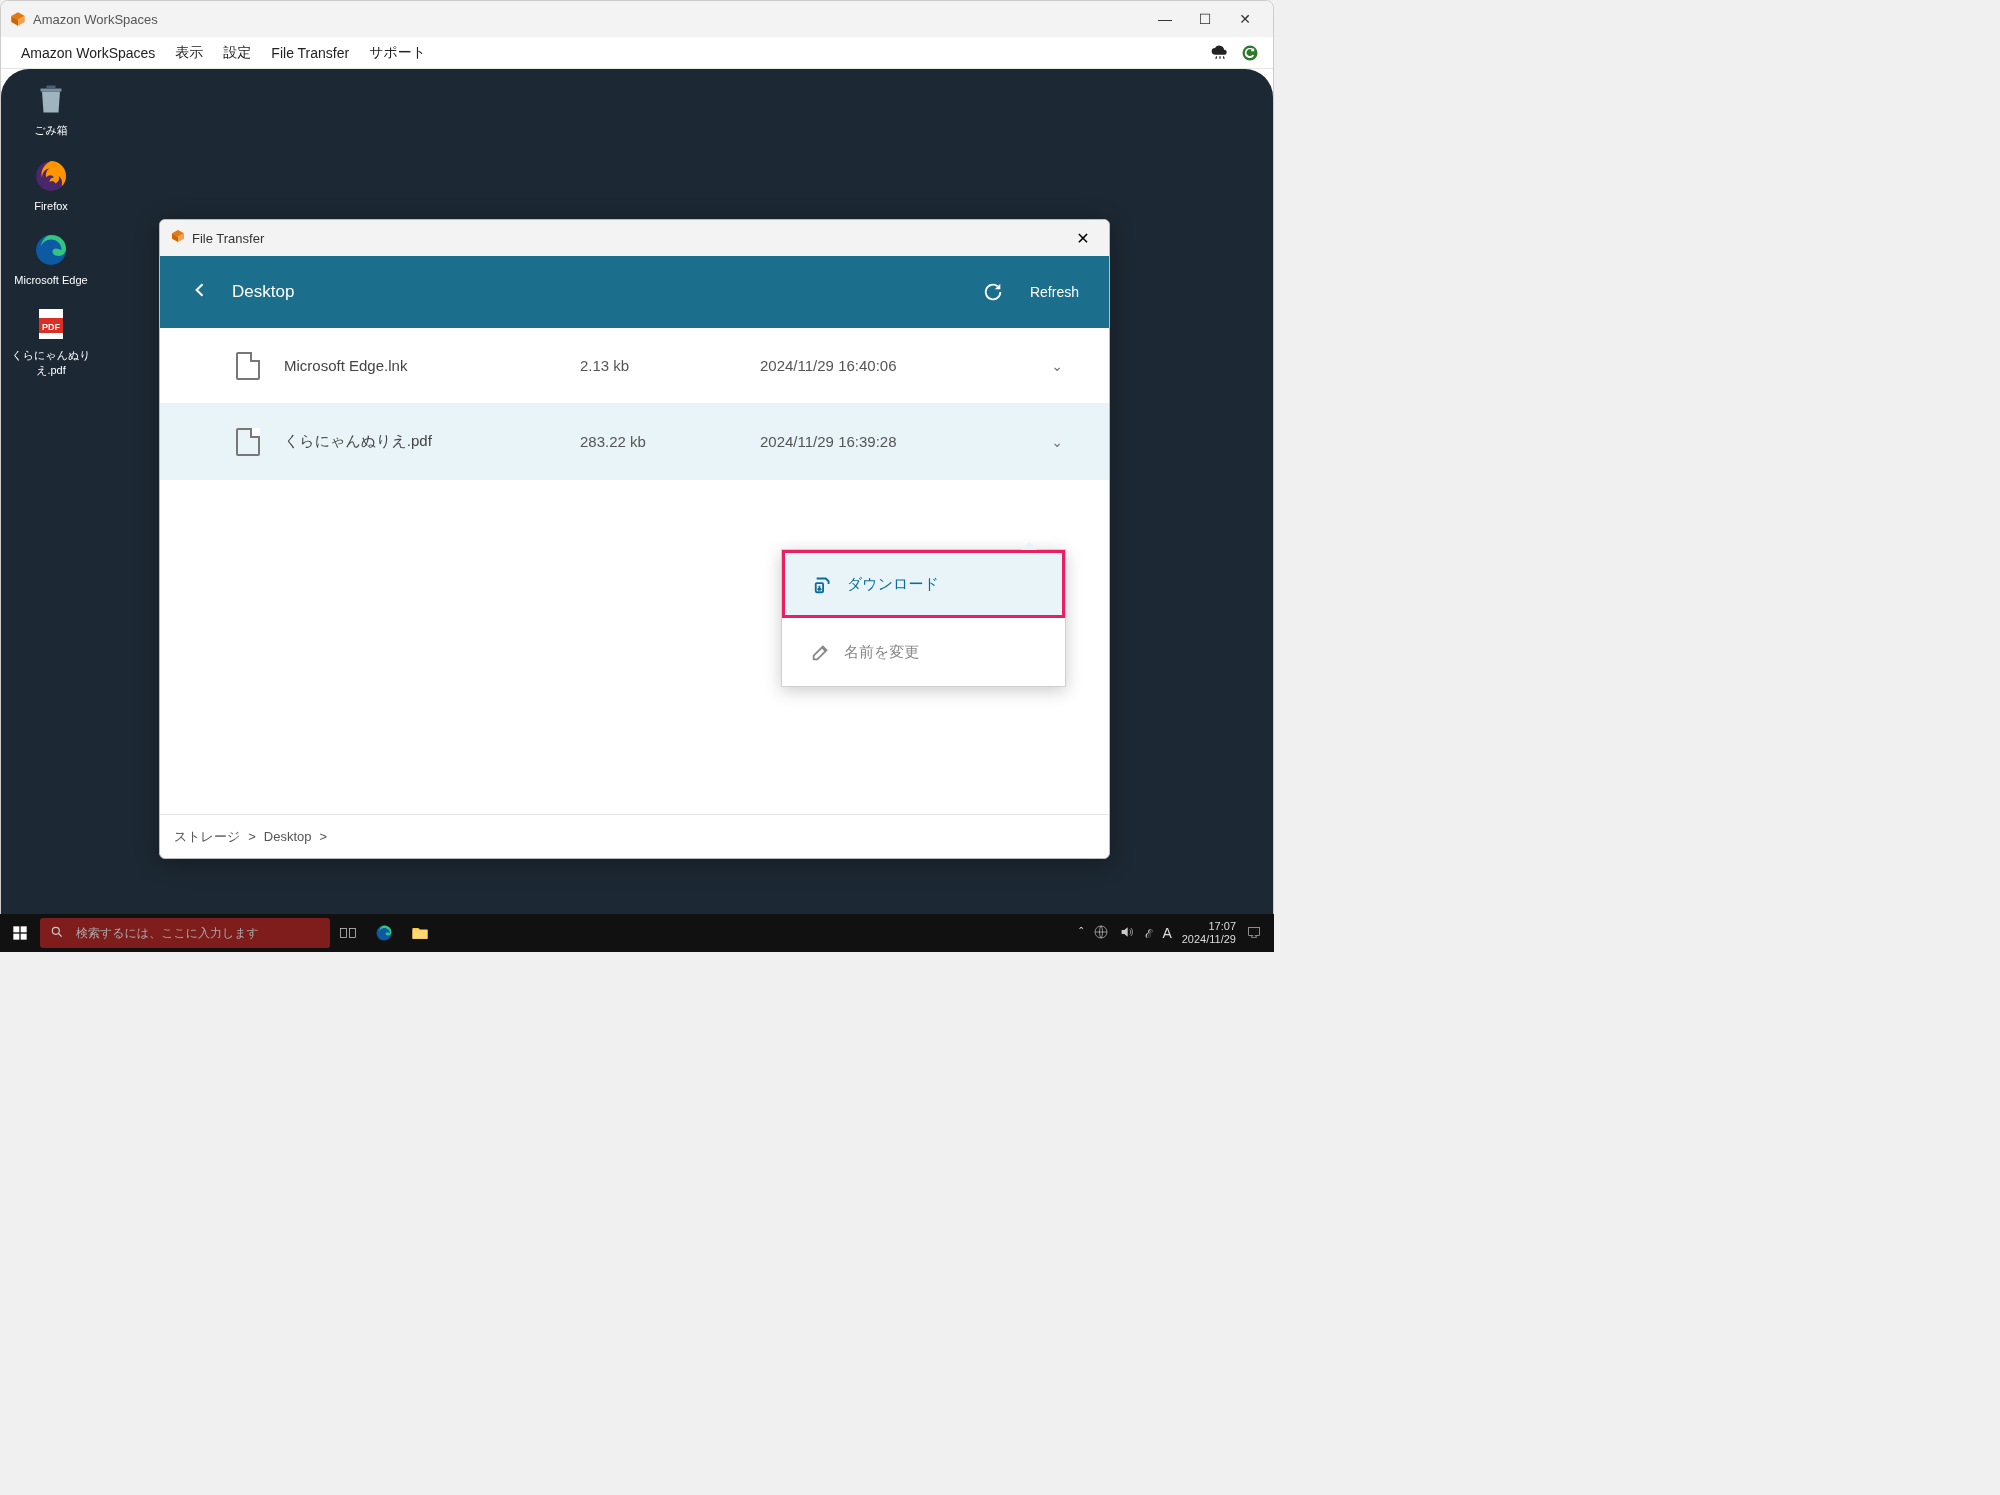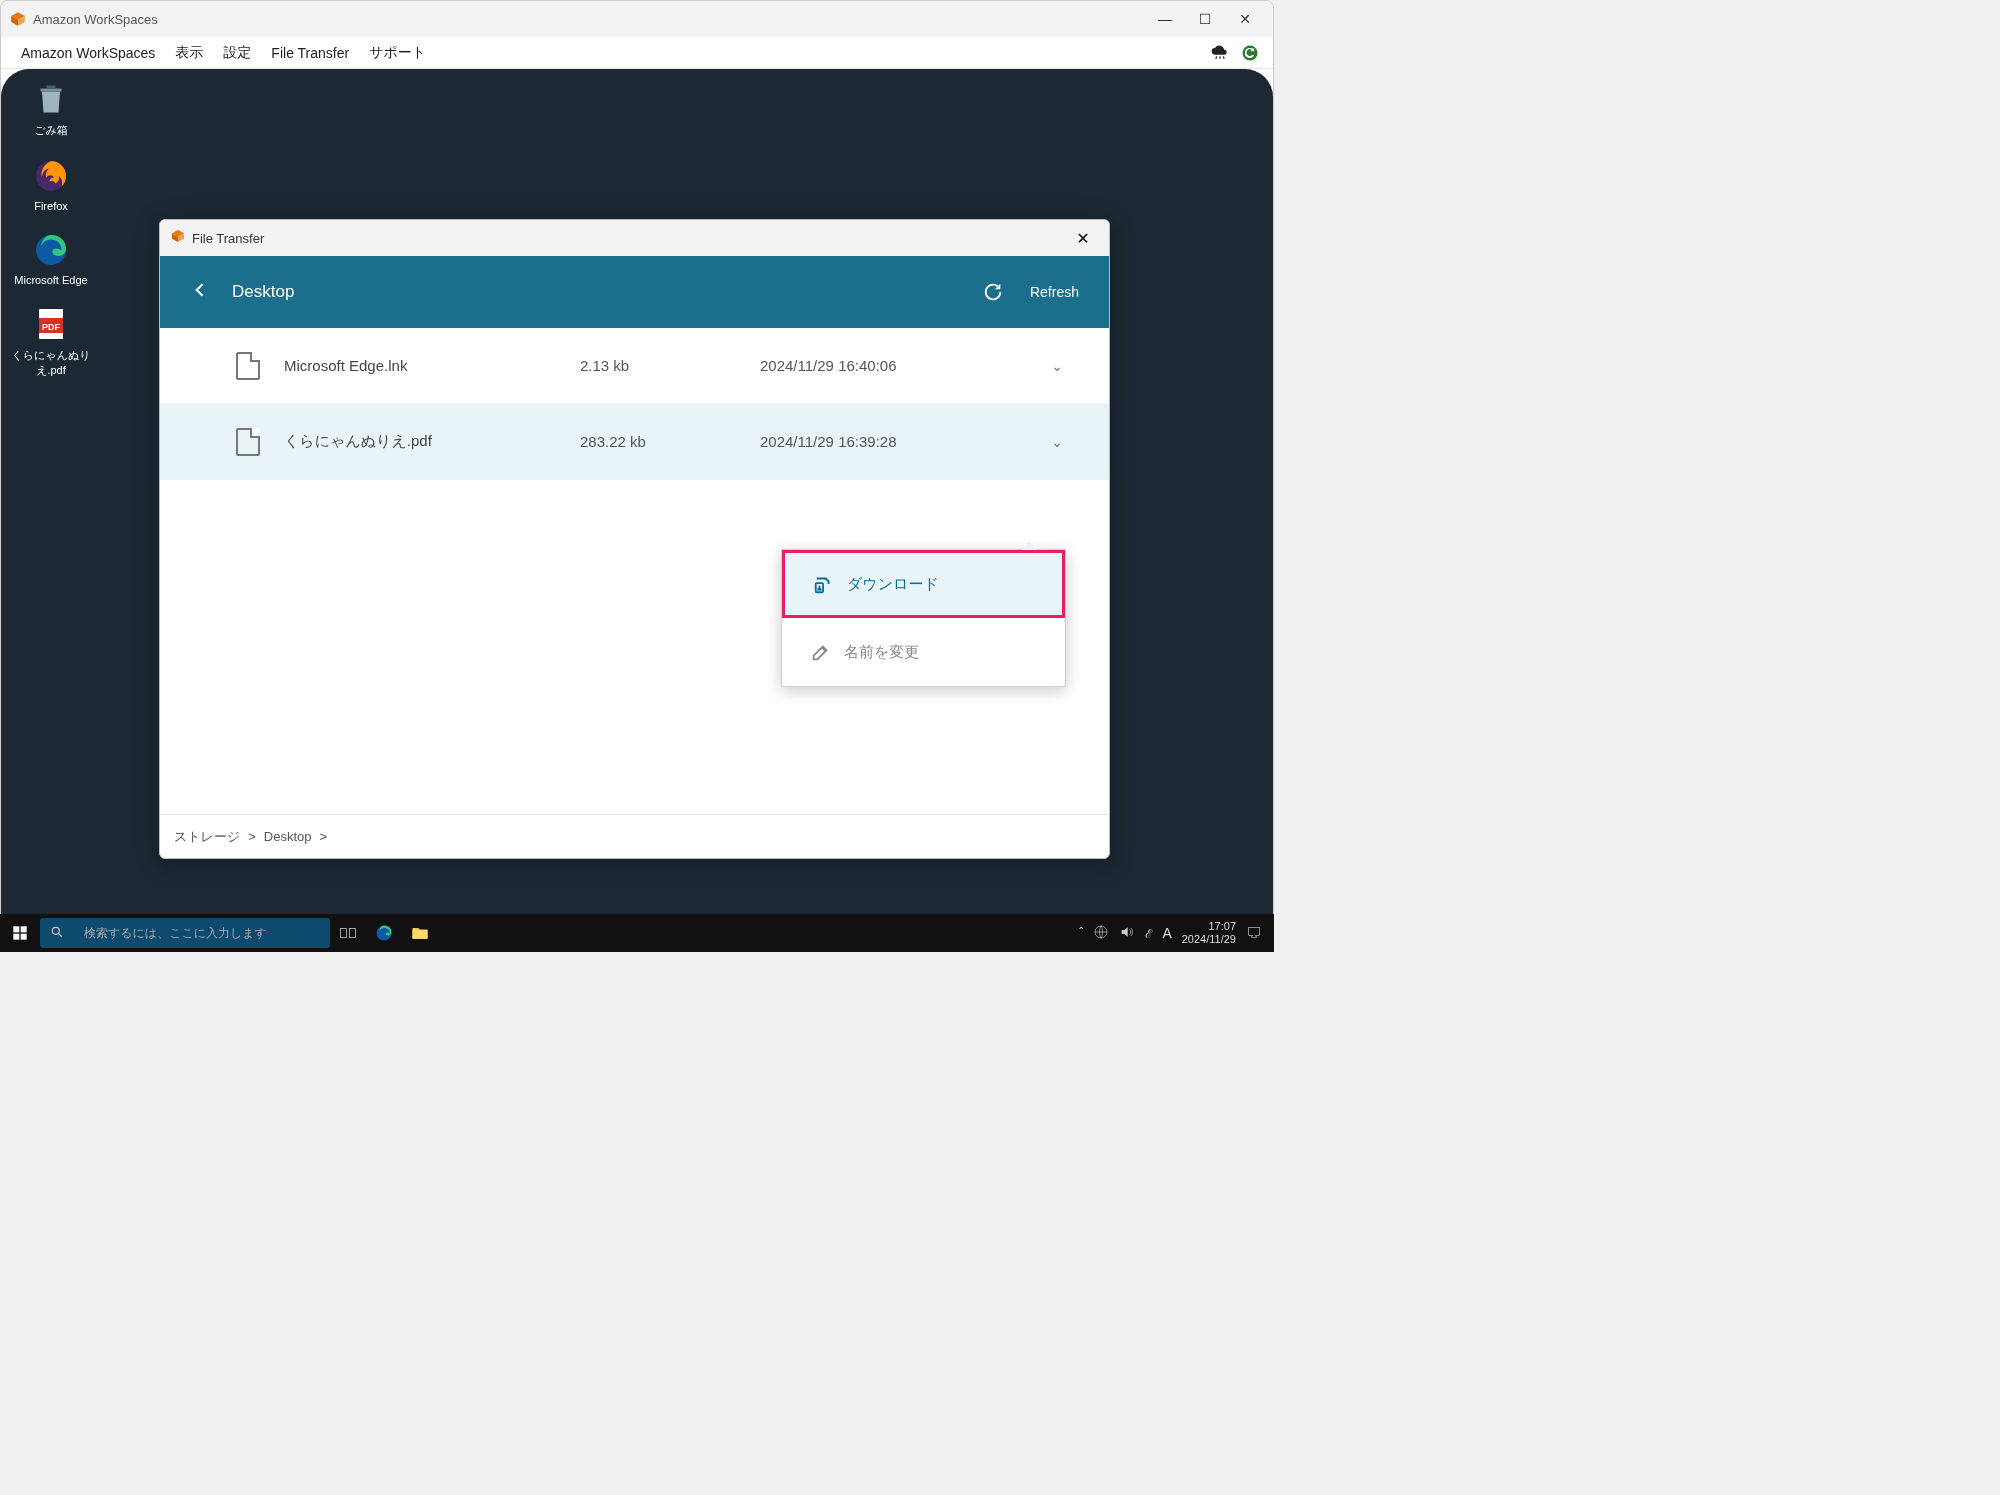--- a/index.html
+++ b/index.html
@@ -54,21 +54,21 @@
 .ctx-item.hl { background: #e8f4f8; color: #0d6d9a; border: 3px solid #e91e63; }
 .ctx-item.dim { color: #888; }
 .ctx-icon { width: 22px; height: 22px; }
 .ctx-arrow { position: absolute; top: -8px; right: 28px; width: 0; height: 0; border-left: 8px solid transparent; border-right: 8px solid transparent; border-bottom: 8px solid #e8f4f8; }
 
 .ft-bread { height: 44px; border-top: 1px solid #e5e5e5; display: flex; align-items: center; padding: 0 14px; font-size: 13px; color: #555; gap: 8px; }
 
 
 .taskbar { position: absolute; bottom: 0; left: 0; right: 0; height: 38px; background: #111; display: flex; align-items: center; color: #ddd; font-size: 12px; }
 .tb-start { width: 40px; height: 38px; display: flex; align-items: center; justify-content: center; }
-.tb-search { width: 290px; height: 30px; background: #0c4a6e; border-radius: 3px; display: flex; align-items: center; padding: 0 10px; gap: 20px; }
+.tb-search { width: 290px; height: 30px; background: #7f1d1d; border-radius: 3px; display: flex; align-items: center; padding: 0 10px; gap: 12px; }
 .tb-spacer { flex: 1; }
 .tb-tray { display: flex; align-items: center; gap: 10px; padding: 0 12px; }
 .tb-clock { text-align: right; font-size: 11px; line-height: 13px; }
 .tb-icon { width: 24px; height: 24px; display: flex; align-items: center; justify-content: center; margin: 0 6px; }
 </style>
 </head>
 <body>
 
 <div class="app-window">
   <div class="titlebar">

